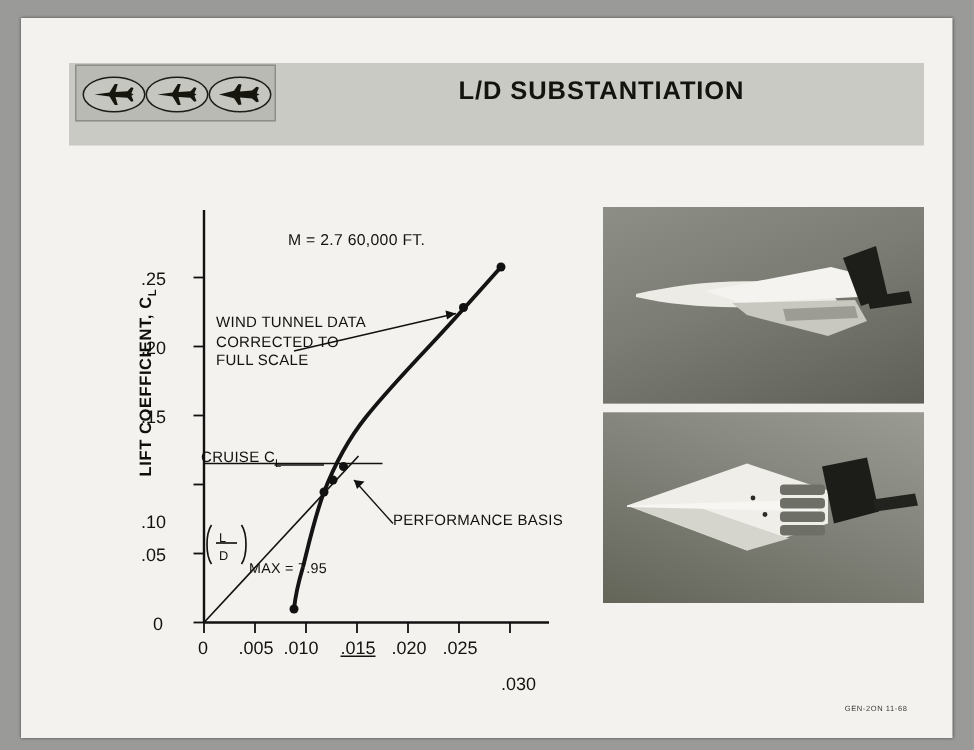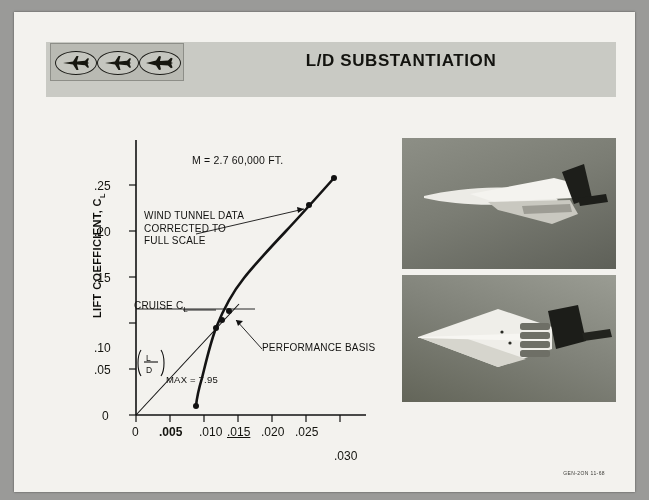--- a/index.html
+++ b/index.html
@@ -248,22 +248,22 @@
       </svg>
 
       <div class="tick-text" style="left:36px; top:279px;">0</div>
       <div class="tick-text" style="left:28px; top:233px;text-align:center;">.05</div>
       <div class="tick-text" style="left:28px; top:187px;margin-top:24px;">.10</div>
       <div class="tick-text" style="left:28px; top:141px;">.15</div>
       <div class="tick-text" style="left:28px; top:95px;">.20</div>
       <div class="tick-text" style="left:28px; top:49px;">.25</div>
 
       <div class="tick-text" style="left:66px;  top:295px;">0</div>
-      <div class="tick-text" style="left:93px;  top:295px;font-weight:bold;">.005</div>
-      <div class="tick-text" style="left:133px; top:295px;">.010</div>
+      <div class="tick-text" style="left:93px;  top:295px;">.005</div>
+      <div class="tick-text" style="left:123px; top:295px;">.010</div>
       <div class="tick-text" style="left:161px; top:295px;text-decoration:underline;">.015</div>
       <div class="tick-text" style="left:195px; top:295px;">.020</div>
       <div class="tick-text" style="left:229px; top:295px;">.025</div>
       <div class="tick-text" style="left:268px; top:295px;margin-top:24px;">.030</div>
 
       <div id="ylabel">
         LIFT COEFFICIENT, C<span class="sub">L</span>
       </div>
 
       <div class="annot" style="left:126px; top:24px; font-size:10.5px;">M = 2.7  60,000 FT.</div>

